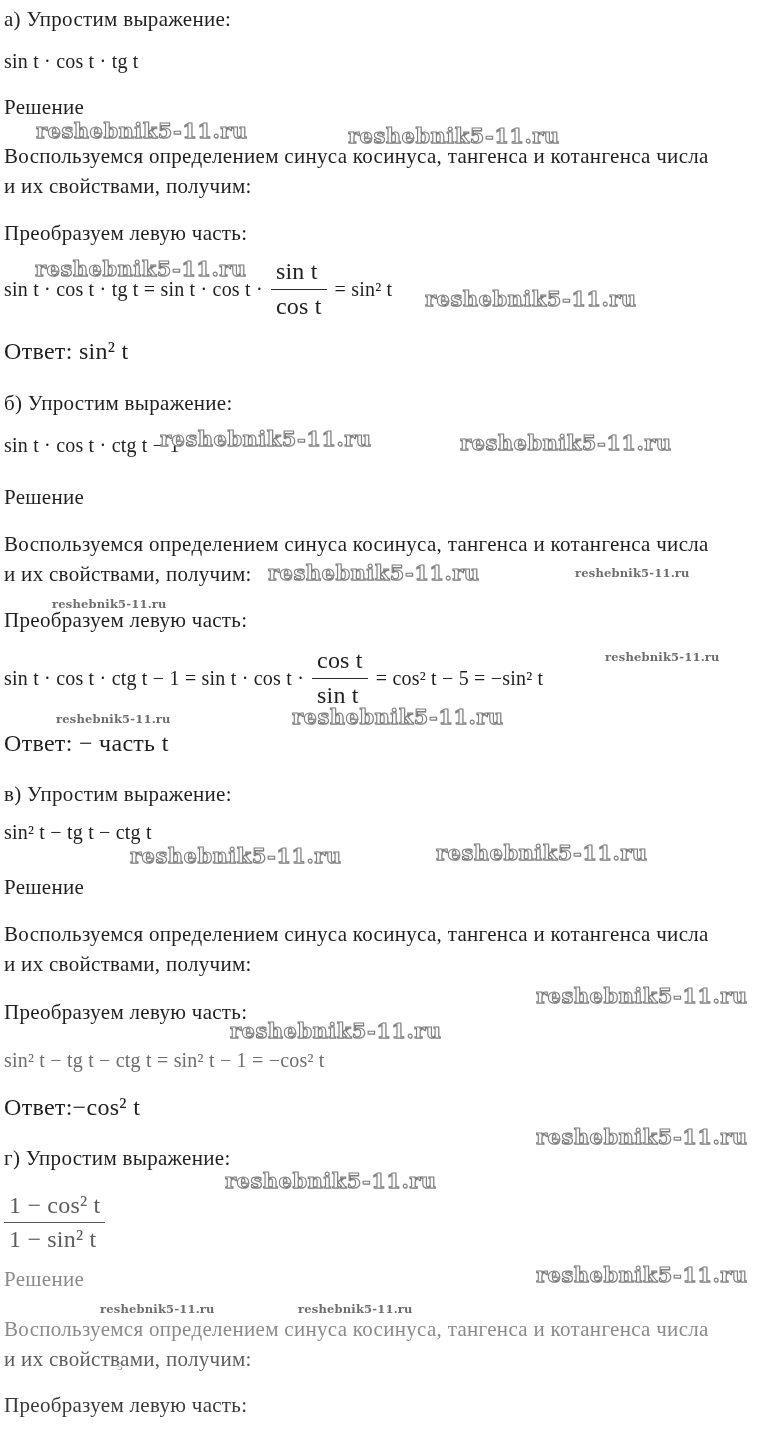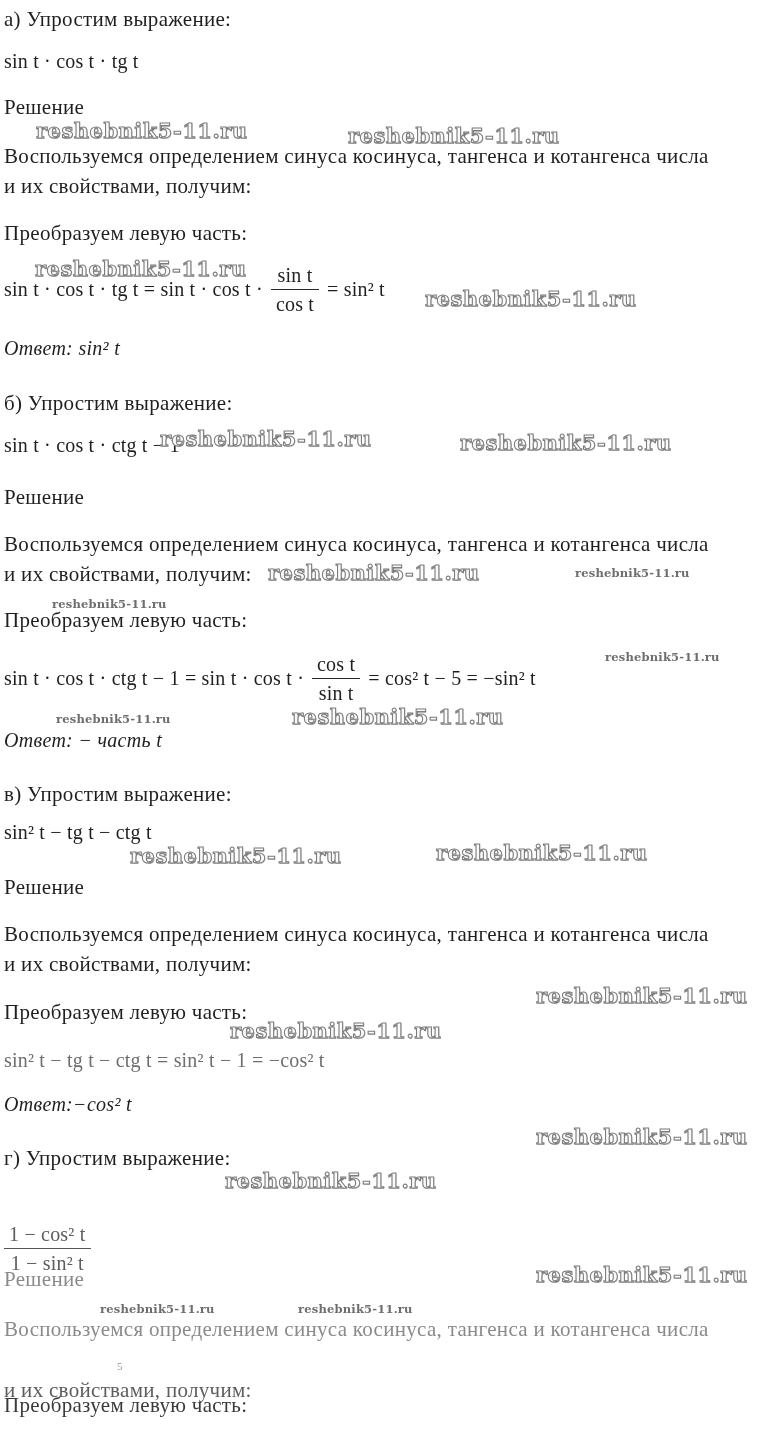--- a/index.html
+++ b/index.html
@@ -15,37 +15,37 @@
   .txt {
     position: absolute;
     left: 4px;
     white-space: nowrap;
     font-size: 21px;
     letter-spacing: 0.3px;
     line-height: 1.25;
   }
   .heading { font-size: 21px; }
   .math { font-size: 20px; letter-spacing: 0.2px; }
-  .answer { font-size: 20px; font-style: italic; }
+  .answer { font-size: 24px; }
   
   .formula {
     position: absolute;
     left: 4px;
     display: flex;
     align-items: center;
     font-size: 20px;
     white-space: nowrap;
     letter-spacing: 0.2px;
   }
   .frac {
     display: inline-flex;
     flex-direction: column;
-    text-align: center;
+    text-align: left;
     margin: 0 8px;
-    font-size: 20px;
+    font-size: 24px;
     line-height: 1.3;
   }
   .frac .num { border-bottom: 1.6px solid #2a2a2a; padding: 0 5px 1px 5px; }
   .frac .den { padding: 1px 5px 0 5px; }
   
   .wm {
     position: absolute;
     white-space: nowrap;
     font-family: "DejaVu Serif", serif;
     font-weight: 700;
@@ -58,21 +58,21 @@
     -webkit-text-stroke: 1.1px #7c7c7c;
     text-shadow: 0.5px 0.5px 0 #bdbdbd;
   }
   .wm-sm {
     font-size: 11.5px;
     color: #6e6e6e;
     letter-spacing: 0.2px;
   }
   
   .fade1 { color: #8a8a8a; }
-  .fade2 { color: #5d5d5d; margin-top: 31px; }
+  .fade2 { color: #5d5d5d; }
   .fade3 { color: #6e6e6e; }
   .fade4 { color: #3a3a3a; }
   .fracfade .num { border-bottom-color: #555; }
   .artifact {
     position: absolute;
     font-size: 11px;
     color: #9a9a9a;
   }
 </style>
 </head>

